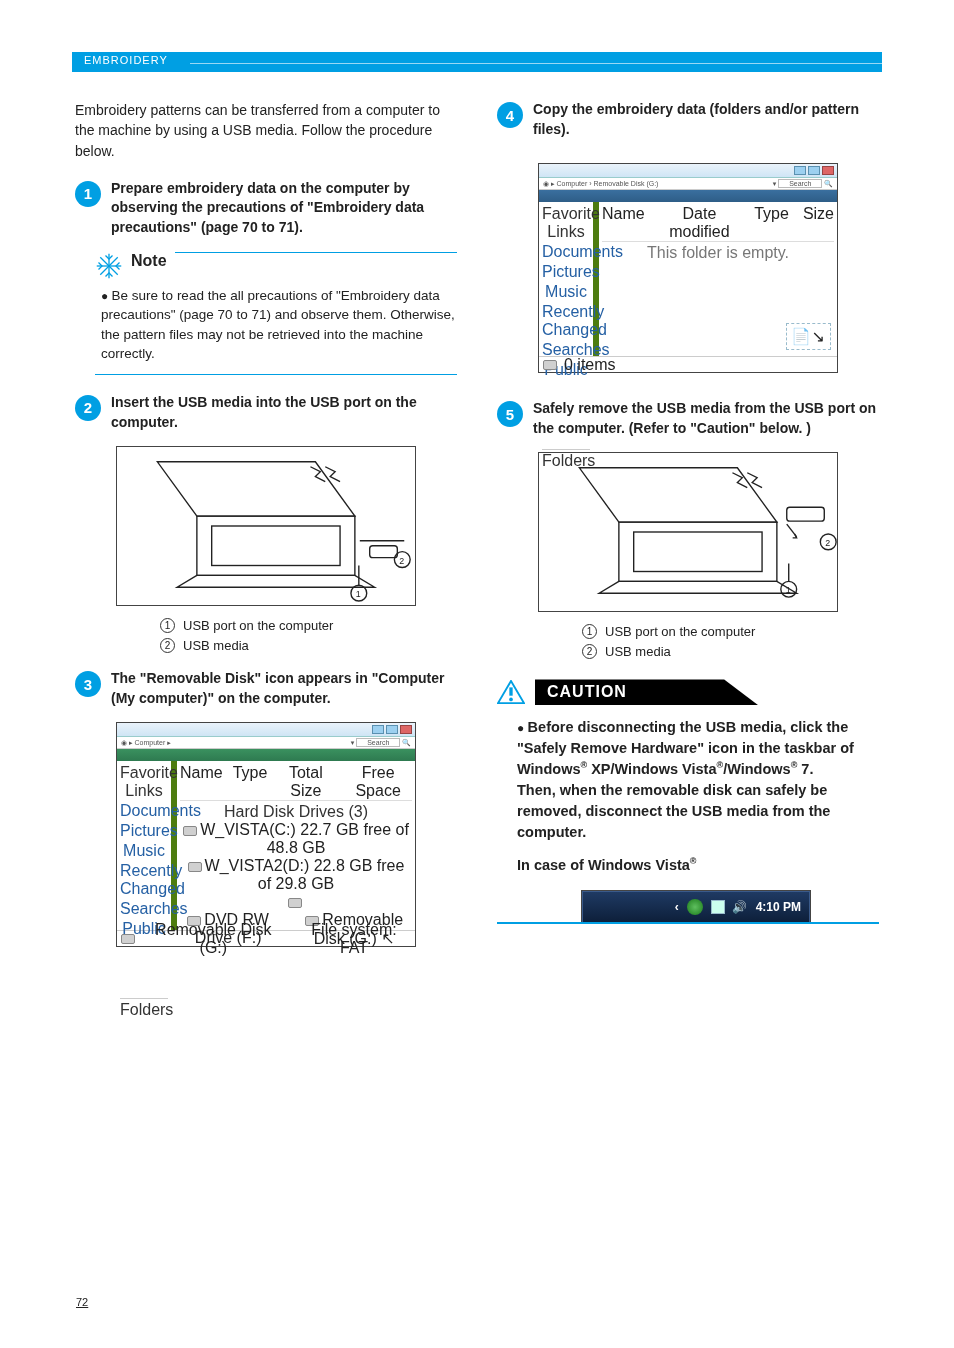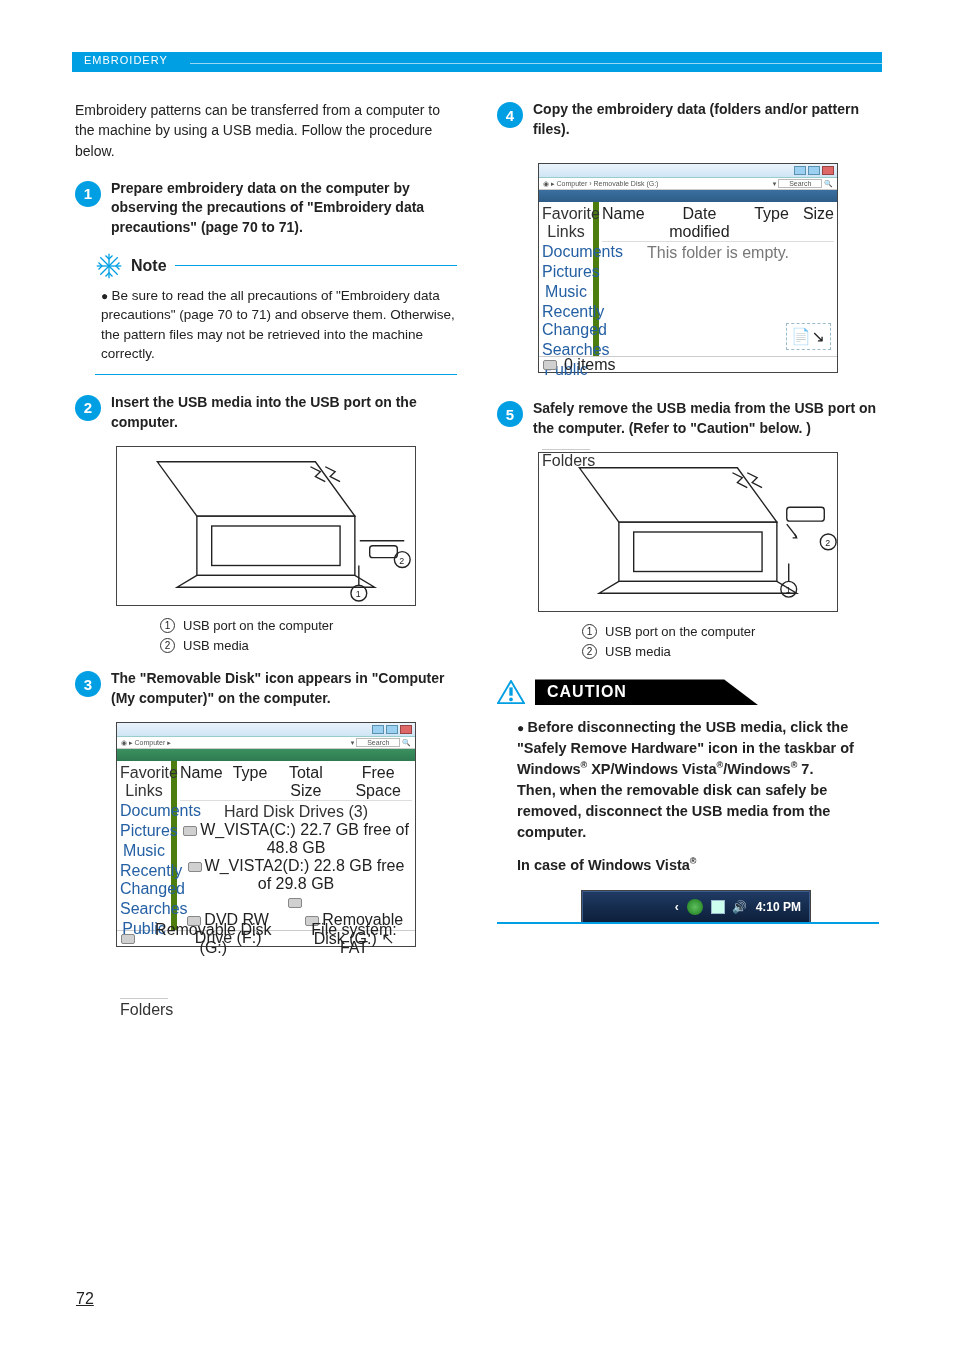--- a/index.html
+++ b/index.html
@@ -90,21 +90,20 @@
     font-weight: bold;
     line-height: 1.4;
     flex: 1;
   }
 
   .note-block {
     margin: 14px 0 18px 20px;
   }
   .note-header {
     display: flex;
-    align-items: center;
     gap: 8px;
     position: relative;
     margin-bottom: 6px;
   }
   .note-header .line {
     flex:1; height:1px; background:#009fe3;
   }
   .note-title {
     font-size: 16px;
     font-weight: bold;
@@ -174,21 +173,21 @@
   .caution-wrap { position:relative; }
   .caution-body {
     font-size: 14.5px; font-weight: bold; line-height:1.45;
     padding: 0 4px 0 20px;
   }
   .caution-body p { margin-bottom: 12px; }
   .sup { font-size: 9px; vertical-align: super; }
 
   .page-num {
     position:absolute; bottom:40px; left:76px;
-    font-size:16px;
+    font-size:11px;
     text-decoration:underline;
   }
 
   
   .laptop-svg line, .laptop-svg rect, .laptop-svg path, .laptop-svg polyline, .laptop-svg circle {
     stroke:#222; fill:none; stroke-width:1.4;
   }
   .fig-wrap { text-align:center; }
 
   .explorer-inner {

